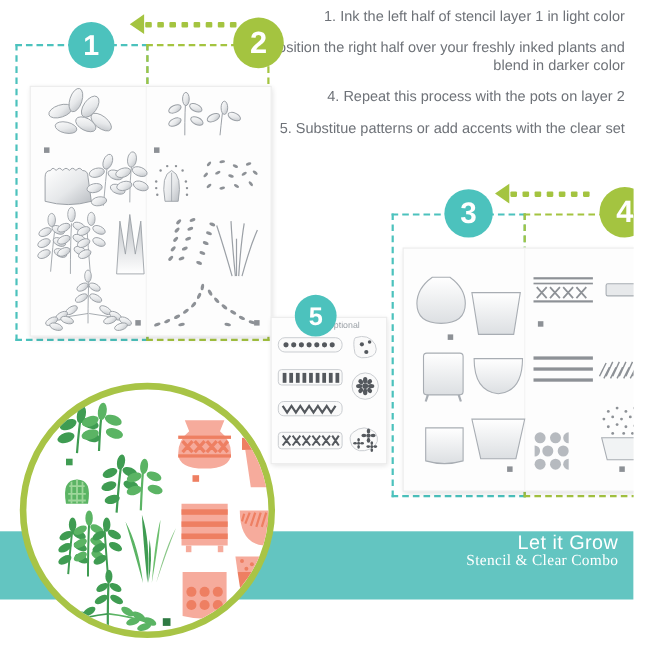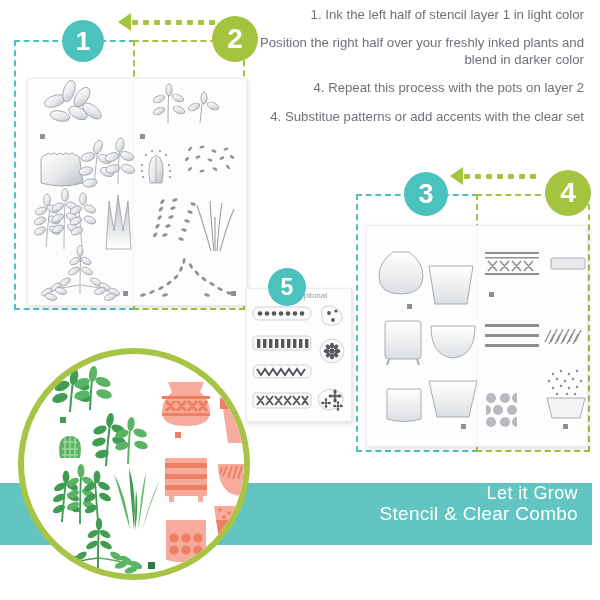--- a/index.html
+++ b/index.html
@@ -1,18 +1,18 @@
 <!DOCTYPE html>
 <html><head>
 <meta charset="utf-8">
 <title>Let it Grow — Stencil &amp; Clear Combo</title>
 <style>
   html,body{margin:0;padding:0;background:#fff;}
   body{font-family:"Liberation Sans",sans-serif;}
-  #canvas{position:relative;width:576px;height:600px;background:#ffffff;overflow:hidden;padding-left:16px;}
+  #canvas{position:relative;width:576px;height:600px;background:#ffffff;overflow:hidden;}
 
   
   .dashbox{position:absolute;box-sizing:border-box;}
   .dash-teal{border:2px dashed #4cc2bd;}
   .dash-green{border:2px dashed #a4c440;}
 
   
   .badge{position:absolute;border-radius:50%;color:#fff;display:flex;
          align-items:center;justify-content:center;font-weight:bold;
          font-family:"Liberation Sans",sans-serif;line-height:1;}
@@ -32,42 +32,42 @@
 
   
   #instructions{position:absolute;right:8px;top:6px;width:348px;
     text-align:right;color:#6e7278;font-size:13.2px;line-height:1.30;}
   #instructions .step{margin-bottom:11px;}
 
   
   #banner{position:absolute;left:0;right:0;top:483px;height:62px;background:#63c5c1;}
   #banner-text{position:absolute;right:14px;top:484px;text-align:right;color:#fff;}
   #banner-title{font-size:18px;line-height:1.02;font-weight:normal;letter-spacing:.4px;}
-  #banner-sub{font-size:19px;line-height:1.2;letter-spacing:.3px;margin-top:1px;}
+  #banner-sub{font-size:14px;line-height:1.2;letter-spacing:.3px;margin-top:1px;font-family:Liberation Serif, serif;}
 
   
   #circle{position:absolute;left:18px;top:348px;width:232px;height:232px;
           border-radius:50%;border:6px solid #a8c446;background:#fff;
           box-sizing:border-box;overflow:hidden;}
 
   
   #clearsheet{position:absolute;left:246px;top:288px;width:104px;height:132px;}
   #optional-label{position:absolute;left:299px;top:291px;font-size:8px;color:#9aa0a6;}
   svg{display:block;overflow:visible;}
 </style>
 </head>
 <body>
 
 <div id="canvas">
 
   <div id="instructions">
     <div class="step">1. Ink the left half of stencil layer 1 in light color</div>
     <div class="step">2. Position the right half over your freshly inked plants and blend in darker color</div>
     <div class="step">4. Repeat this process with the pots on layer 2</div>
-    <div class="step">4. Substitue patterns or add accents with the clear set</div>
+    <div class="step">5. Substitue patterns or add accents with the clear set</div>
   </div>
 
   <div class="dashbox dash-teal" style="left:14px;top:40px;width:121px;height:270px;"></div>
   <div class="dashbox dash-green" style="left:133px;top:40px;width:112px;height:270px;"></div>
 
   <div class="arrow-wrap" style="left:118px;top:13px;">
     <div class="arrow-head"></div>
     <div class="arrow-dots">
       <i></i>
         <i></i>

